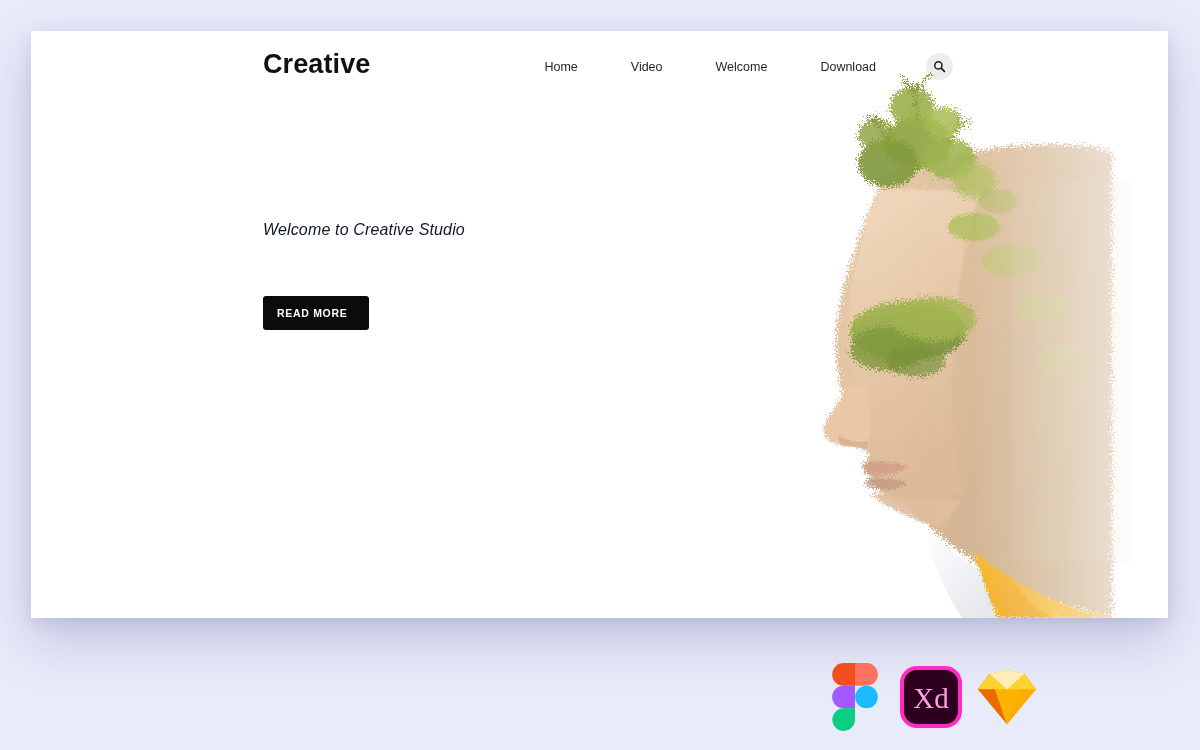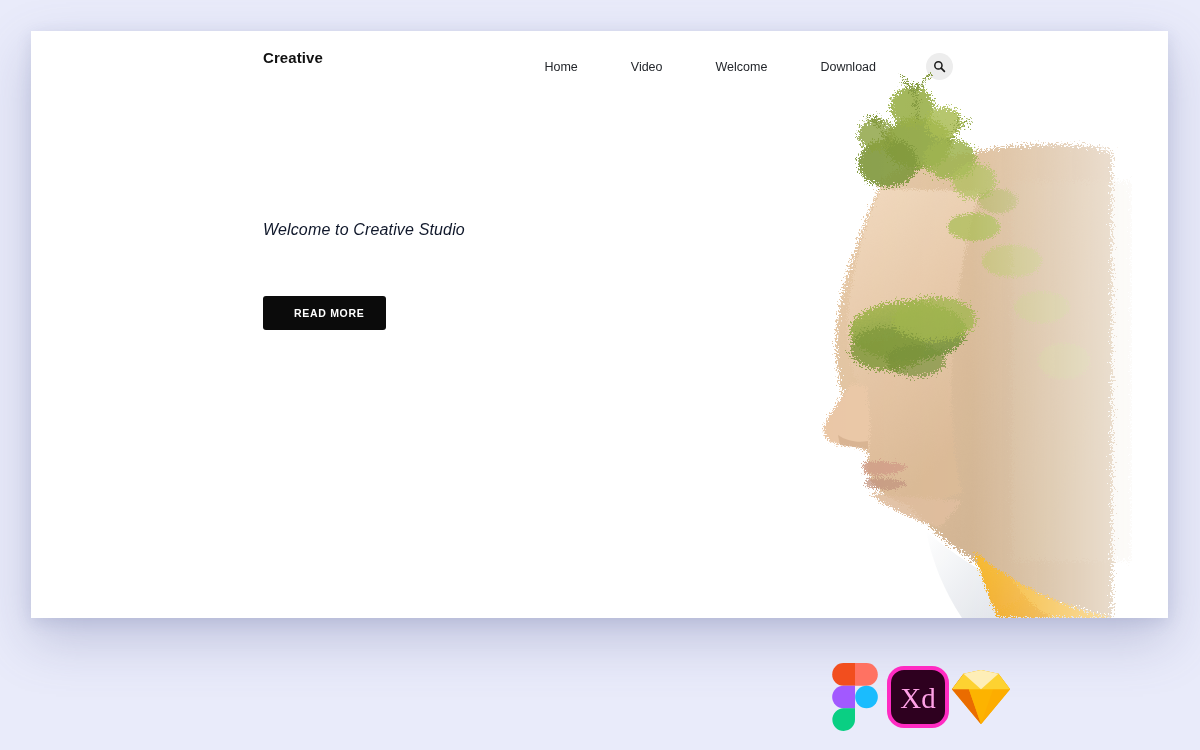--- a/index.html
+++ b/index.html
@@ -38,21 +38,21 @@
     width: 100%;
     height: 62px;
     display: flex;
     align-items: center;
   }
 
   .brand-logo {
     position: absolute;
     left: 232px;
     top: 18px;
-    font-size: 15px;
+    font-size: 27px;
     font-weight: bold;
     color: #111111;
     letter-spacing: 0.1px;
     font-family: "Liberation Sans", sans-serif;
   }
 
   .main-nav {
     position: absolute;
     right: 215px;
     top: 22px;
@@ -113,21 +113,21 @@
   }
 
   .hero-cta {
     display: inline-block;
     margin-top: 31px;
     background: #0b0b0b;
     color: #ffffff;
     font-size: 10.5px;
     font-weight: bold;
     letter-spacing: 0.7px;
-    padding: 11px 22px 11px 31px;
+    padding: 11px 22px 11px 14px;
     border: none;
     border-radius: 3px;
     cursor: pointer;
     font-family: "Liberation Sans", sans-serif;
   }
 
   
   .hero-art {
     position: absolute;
     right: 36px;
@@ -139,21 +139,21 @@
   }
   .hero-art svg { display: block; }
 
   
   .tool-strip {
     position: absolute;
     left: 824px;
     top: 666px;
     display: flex;
     align-items: center;
-    gap: 1px;
+    gap: 14px;
   }
 
   .tool-icon {
     width: 62px;
     height: 62px;
     display: flex;
     align-items: center;
     justify-content: center;
   }
   .tool-icon svg { display: block; }

